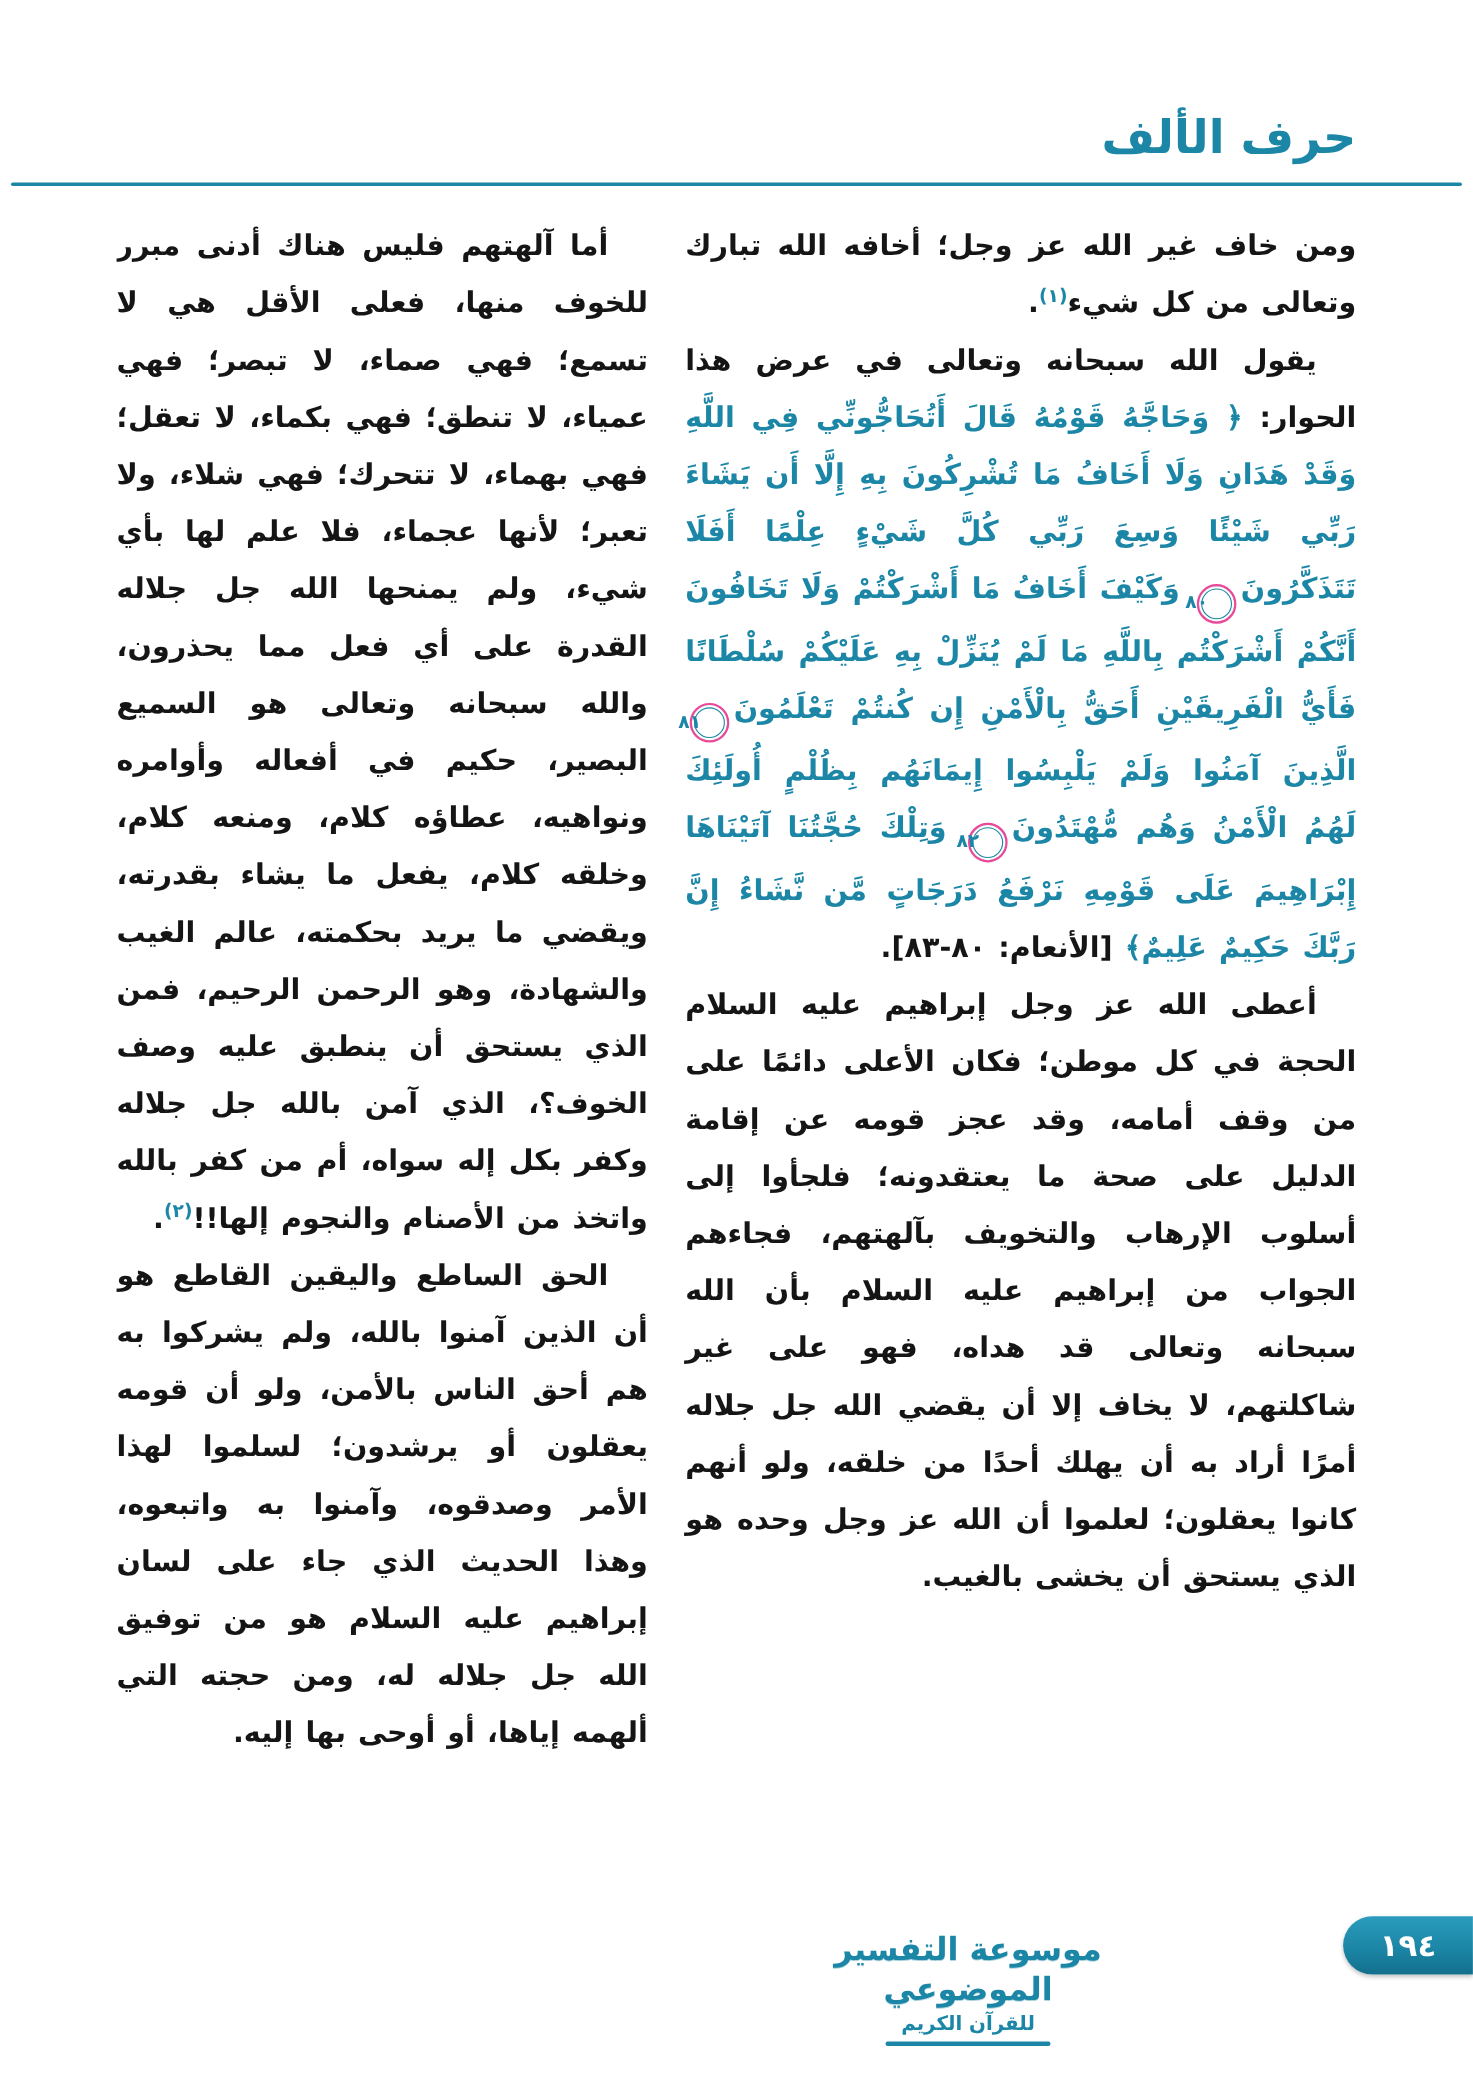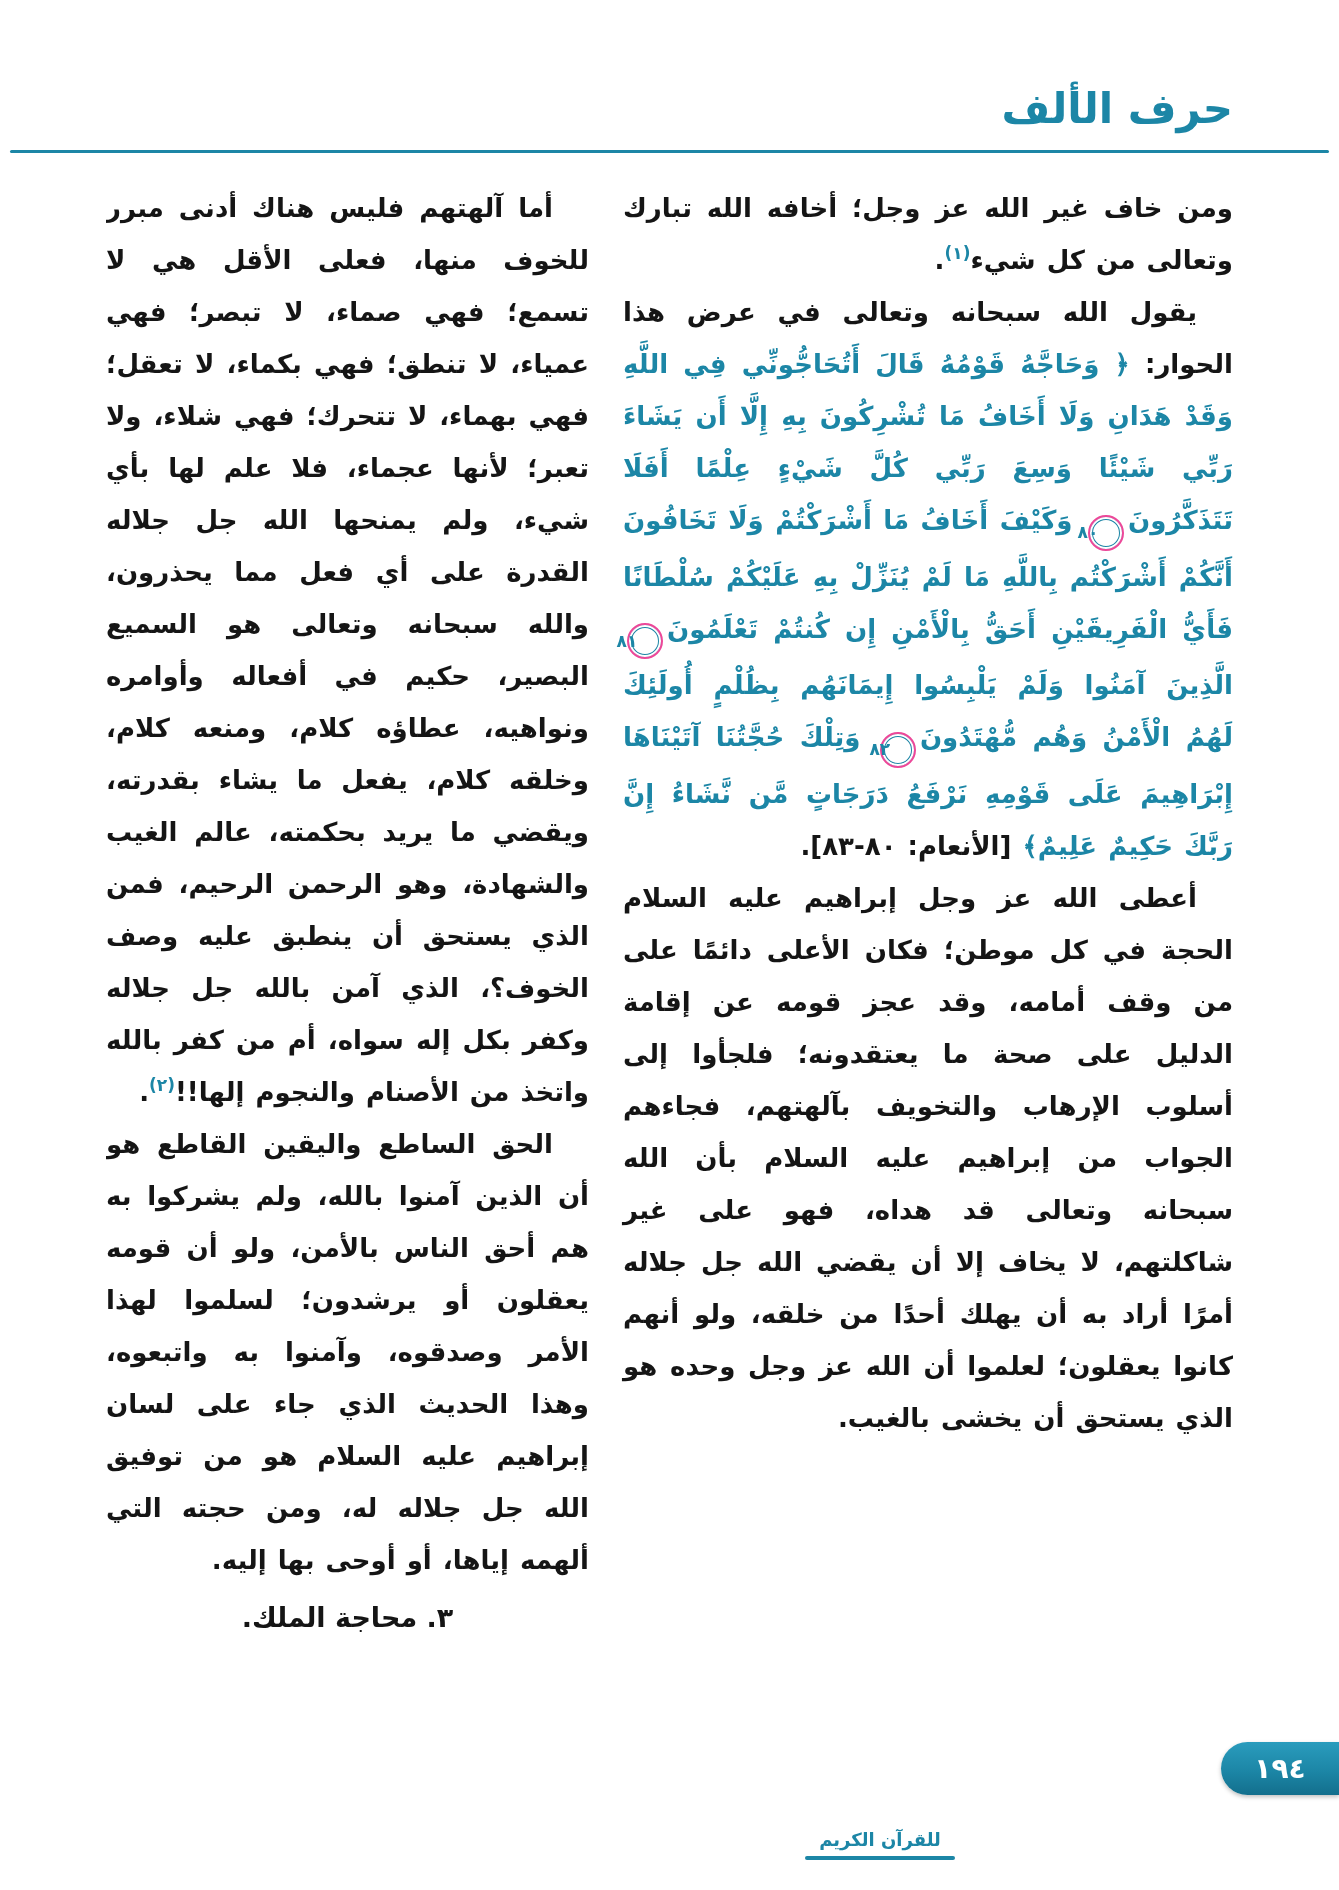--- a/index.html
+++ b/index.html
@@ -6,21 +6,21 @@
   html, body { width: 1339px; }
   body {
     width: 1339px; height: 1890px;
     background: #ffffff;
     font-family: "DejaVu Sans", sans-serif;
     color: #151515;
     position: relative;
     overflow: hidden;
     direction: rtl;
   }
-  .page { position: absolute; inset: 0; }
+  .page { position: absolute; inset: 0; margin-top: 16px; }
 
   
   .chapter-title {
     position: absolute; top: 84px; right: 106px;
     color: #1c86a6; font-size: 42px; font-weight: bold;
     letter-spacing: -1px;
   }
   .header-rule {
     position: absolute; top: 150px; left: 10px; right: 10px;
     height: 3px; background: #1c86a6; border-radius: 2px;
@@ -124,28 +124,28 @@
         <span class="citation">[الأنعام: ٨٠-٨٣].</span></p>
 
       <p class="par indent">أعطى الله عز وجل إبراهيم عليه السلام الحجة في كل موطن؛ فكان الأعلى دائمًا على من وقف أمامه، وقد عجز قومه عن إقامة الدليل على صحة ما يعتقدونه؛ فلجأوا إلى أسلوب الإرهاب والتخويف بآلهتهم، فجاءهم الجواب من إبراهيم عليه السلام بأن الله سبحانه وتعالى قد هداه، فهو على غير شاكلتهم، لا يخاف إلا أن يقضي الله جل جلاله أمرًا أراد به أن يهلك أحدًا من خلقه، ولو أنهم كانوا يعقلون؛ لعلموا أن الله عز وجل وحده هو الذي يستحق أن يخشى بالغيب.</p>
     </section>
 
     <section class="col-left">
       <p class="par indent"><span>أما آلهتهم فليس هناك أدنى مبرر للخوف منها، فعلى الأقل هي لا تسمع؛ فهي صماء، لا تبصر؛ فهي عمياء، لا تنطق؛ فهي بكماء، لا تعقل؛ فهي بهماء، لا تتحرك؛ فهي شلاء، ولا تعبر؛ لأنها عجماء، فلا علم لها بأي شيء، ولم يمنحها الله جل جلاله القدرة على أي فعل مما يحذرون، والله سبحانه وتعالى هو السميع البصير، حكيم في أفعاله وأوامره ونواهيه، عطاؤه كلام، ومنعه كلام، وخلقه كلام، يفعل ما يشاء بقدرته، ويقضي ما يريد بحكمته، عالم الغيب والشهادة، وهو الرحمن الرحيم، فمن الذي يستحق أن ينطبق عليه وصف الخوف؟، الذي آمن بالله جل جلاله وكفر بكل إله سواه، أم من كفر بالله واتخذ من الأصنام والنجوم إلها!!</span><sup class="fn-ref">(٢)</sup><span>.</span></p>
 
       <p class="par indent">الحق الساطع واليقين القاطع هو أن الذين آمنوا بالله، ولم يشركوا به هم أحق الناس بالأمن، ولو أن قومه يعقلون أو يرشدون؛ لسلموا لهذا الأمر وصدقوه، وآمنوا به واتبعوه، وهذا الحديث الذي جاء على لسان إبراهيم عليه السلام هو من توفيق الله جل جلاله له، ومن حجته التي ألهمه إياها، أو أوحى بها إليه.</p>
 
-      <h2 class="section-heading">٣. محاجة الملك.</h2>
 
     </section>
   </main>
 
   <div class="footnotes">
   </div>
 
   <div class="publisher-logo">
+    <div class="logo-line1">موسوعة التفسير الموضوعي</div>
     <div class="logo-line2">للقرآن الكريم</div>
     <div class="logo-flourish"></div>
   </div>
 
   <div class="page-number-badge">١٩٤</div>
 
 </div>
 
 </body></html>

